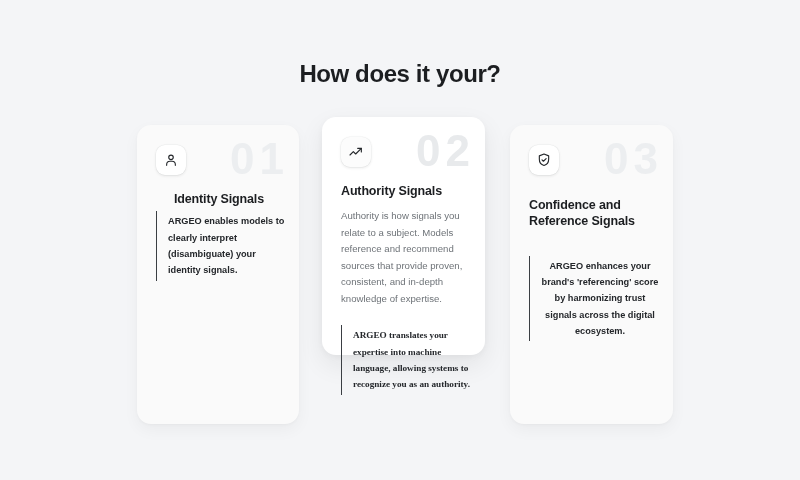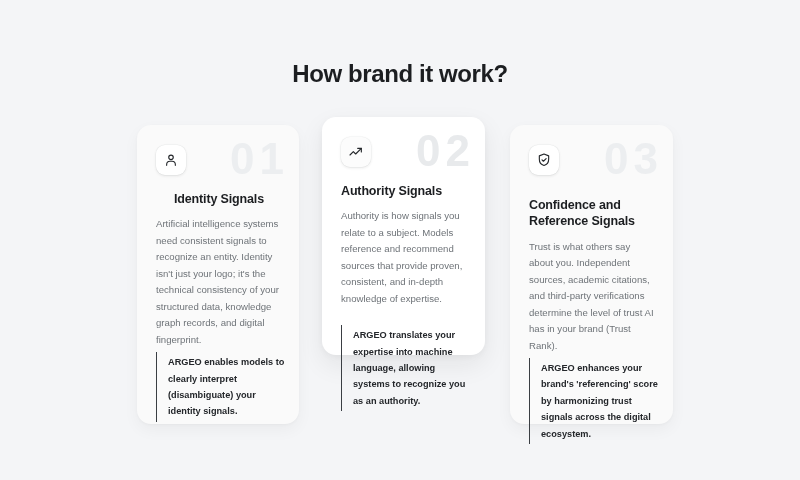--- a/index.html
+++ b/index.html
@@ -149,42 +149,41 @@
     margin: 14px 14px 0 19px;
     padding: 2px 0 2px 11px;
     border-left: 1.5px solid #3a3e43;
     font-size: 9.2px;
     font-weight: 700;
     line-height: 1.78;
     color: #24272b;
   }
 
   .card--a .callout { margin-top: 4px; }
-  .card--b .callout { margin-top: 18px; }
-  .card--c .callout { margin-top: 4px; }
+  .card--b .callout { margin-top: 18px; font-family: Liberation Serif, serif; }
+  .card--c .callout { margin-top: 26px; text-align: center; }
 </style>
 </head>
 <body>
 
 <div class="stage">
 
-  <h1 class="page-title">How brand it work?</h1>
+  <h1 class="page-title">How does it your?</h1>
 
   <div class="card card--a">
     <div class="card-head">
       <div class="card-num">01</div>
       <div class="icon-tile">
         <svg viewBox="0 0 24 24" aria-hidden="true">
           <circle cx="12" cy="8" r="3.4"></circle>
           <path d="M5.5 20v-1.2a5 5 0 0 1 5-5h3a5 5 0 0 1 5 5V20"></path>
         </svg>
       </div>
     </div>
     <h2 class="card-title">Identity Signals</h2>
-    <p class="card-body">Artificial intelligence systems need consistent signals to recognize an entity. Identity isn't just your logo; it's the technical consistency of your structured data, knowledge graph records, and digital fingerprint.</p>
     <p class="callout">ARGEO enables models to clearly interpret (disambiguate) your identity signals.</p>
   </div>
 
   <div class="card card--b">
     <div class="card-head">
       <div class="card-num">02</div>
       <div class="icon-tile">
         <svg viewBox="0 0 24 24" aria-hidden="true">
           <path d="M3 16.5l5-5 3.5 3.5L20 6.5"></path>
           <path d="M14.5 6.5H20v5.5"></path>
@@ -200,17 +199,16 @@
     <div class="card-head">
       <div class="card-num">03</div>
       <div class="icon-tile">
         <svg viewBox="0 0 24 24" aria-hidden="true">
           <path d="M12 3l7 2.8v5.1c0 4.3-2.9 8.2-7 9.3-4.1-1.1-7-5-7-9.3V5.8L12 3z"></path>
           <path d="M9 11.8l2.1 2.1L15.2 9.8"></path>
         </svg>
       </div>
     </div>
     <h2 class="card-title">Confidence and Reference Signals</h2>
-    <p class="card-body">Trust is what others say about you. Independent sources, academic citations, and third-party verifications determine the level of trust AI has in your brand (Trust Rank).</p>
     <p class="callout">ARGEO enhances your brand's 'referencing' score by harmonizing trust signals across the digital ecosystem.</p>
   </div>
 
 </div>
 
 </body></html>

